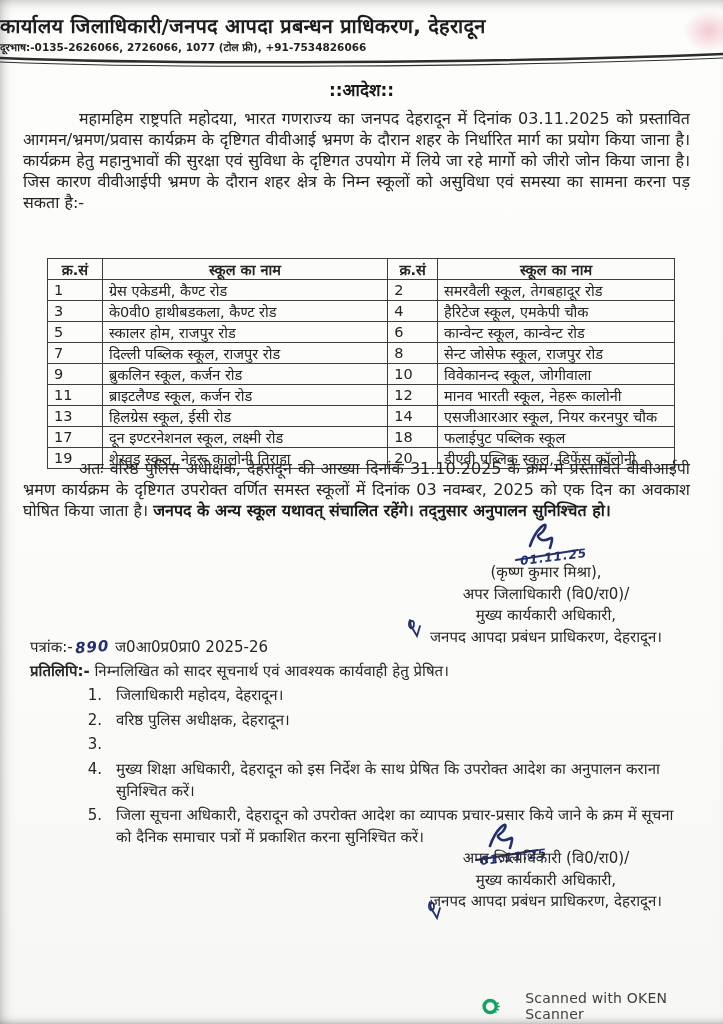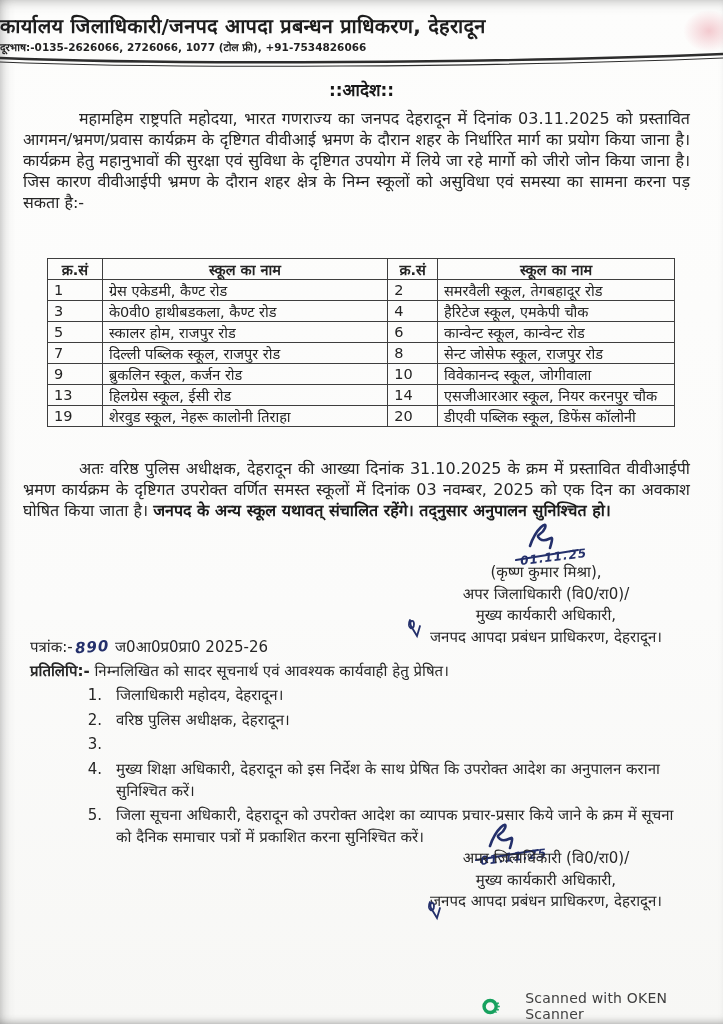--- a/index.html
+++ b/index.html
@@ -135,24 +135,36 @@
           <td class="sn2">8</td>
           <td class="nm2">सेन्ट जोसेफ स्कूल, राजपुर रोड</td>
         </tr>
       <tr>
           <td class="sn">9</td>
           <td class="nm1">ब्रुकलिन स्कूल, कर्जन रोड</td>
           <td class="sn2">10</td>
           <td class="nm2">विवेकानन्द स्कूल, जोगीवाला</td>
         </tr>
       <tr>
+          <td class="sn">11</td>
+          <td class="nm1">ब्राइटलैण्ड स्कूल, कर्जन रोड</td>
+          <td class="sn2">12</td>
+          <td class="nm2">मानव भारती स्कूल, नेहरू कालोनी</td>
+        </tr>
+      <tr>
           <td class="sn">13</td>
           <td class="nm1">हिलग्रेस स्कूल, ईसी रोड</td>
           <td class="sn2">14</td>
           <td class="nm2">एसजीआरआर स्कूल, नियर करनपुर चौक</td>
+        </tr>
+      <tr>
+          <td class="sn">17</td>
+          <td class="nm1">दून इण्टरनेशनल स्कूल, लक्ष्मी रोड</td>
+          <td class="sn2">18</td>
+          <td class="nm2">फलाईपुट पब्लिक स्कूल</td>
         </tr>
       <tr>
           <td class="sn">19</td>
           <td class="nm1">शेरवुड स्कूल, नेहरू कालोनी तिराहा</td>
           <td class="sn2">20</td>
           <td class="nm2">डीएवी पब्लिक स्कूल, डिफेंस कॉलोनी</td>
         </tr>
     </tbody>
   </table>
 

